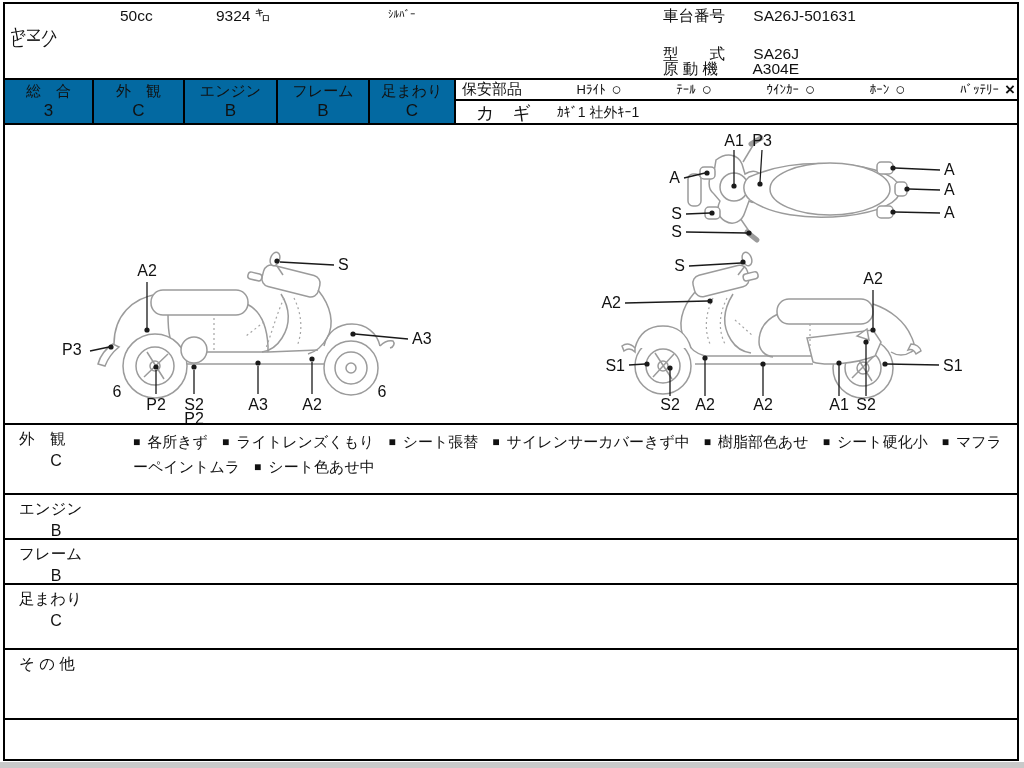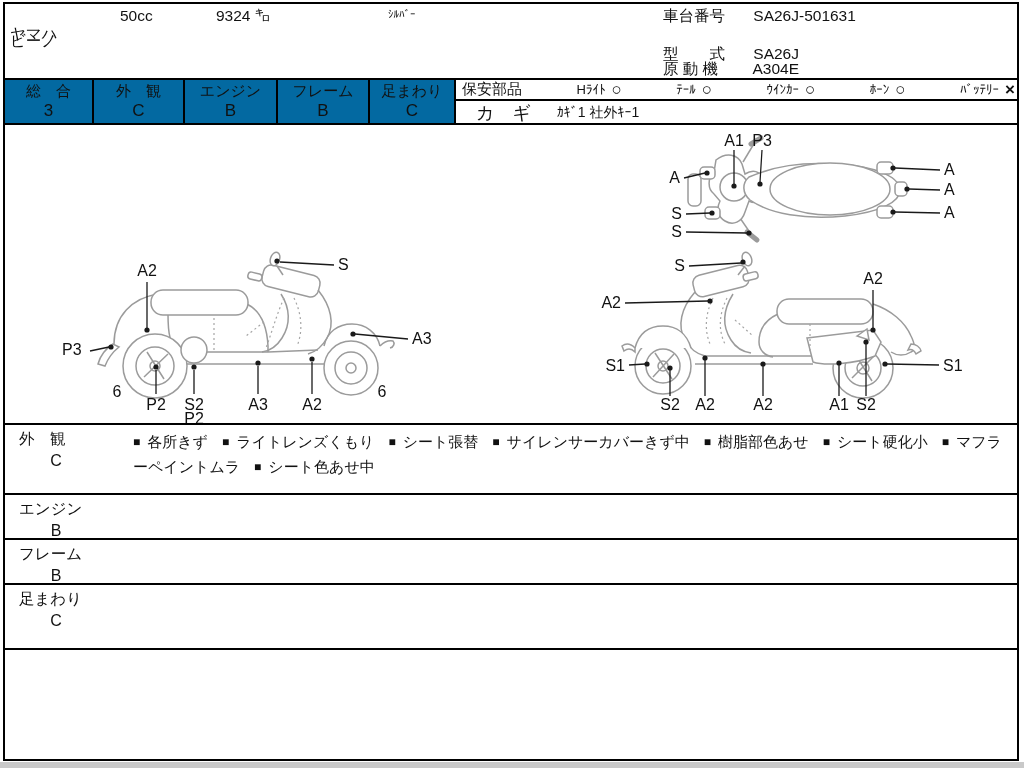--- a/index.html
+++ b/index.html
@@ -321,16 +321,23 @@
       <div class="cond-title">フレーム</div>
       <div class="cond-grade">B</div>
     </div>
   </div>
   <div class="cond-row" style="height:65px">
     <div class="cond-label">
       <div class="cond-title">足まわり</div>
       <div class="cond-grade">C</div>
     </div>
   </div>
+  <div class="cond-row" style="height:70px">
+    <div class="cond-label">
+      <div class="cond-title">そ の 他</div>
+      <div class="cond-grade"></div>
+    </div>
+    <div class="cond-items"></div>
+  </div>
   <div class="cond-row" style="flex:1"></div>
 </div>
 
 <div class="abs" id="bottom-strip"></div>
 
 </body></html>

